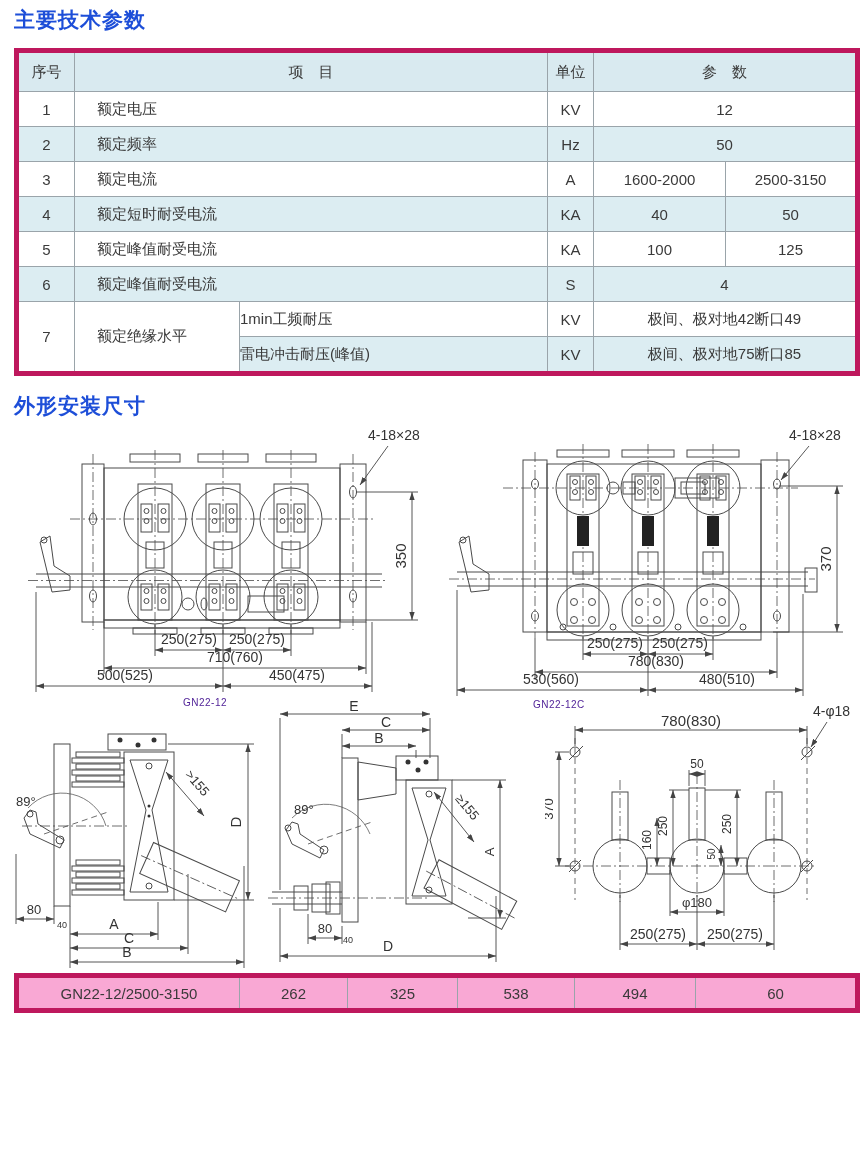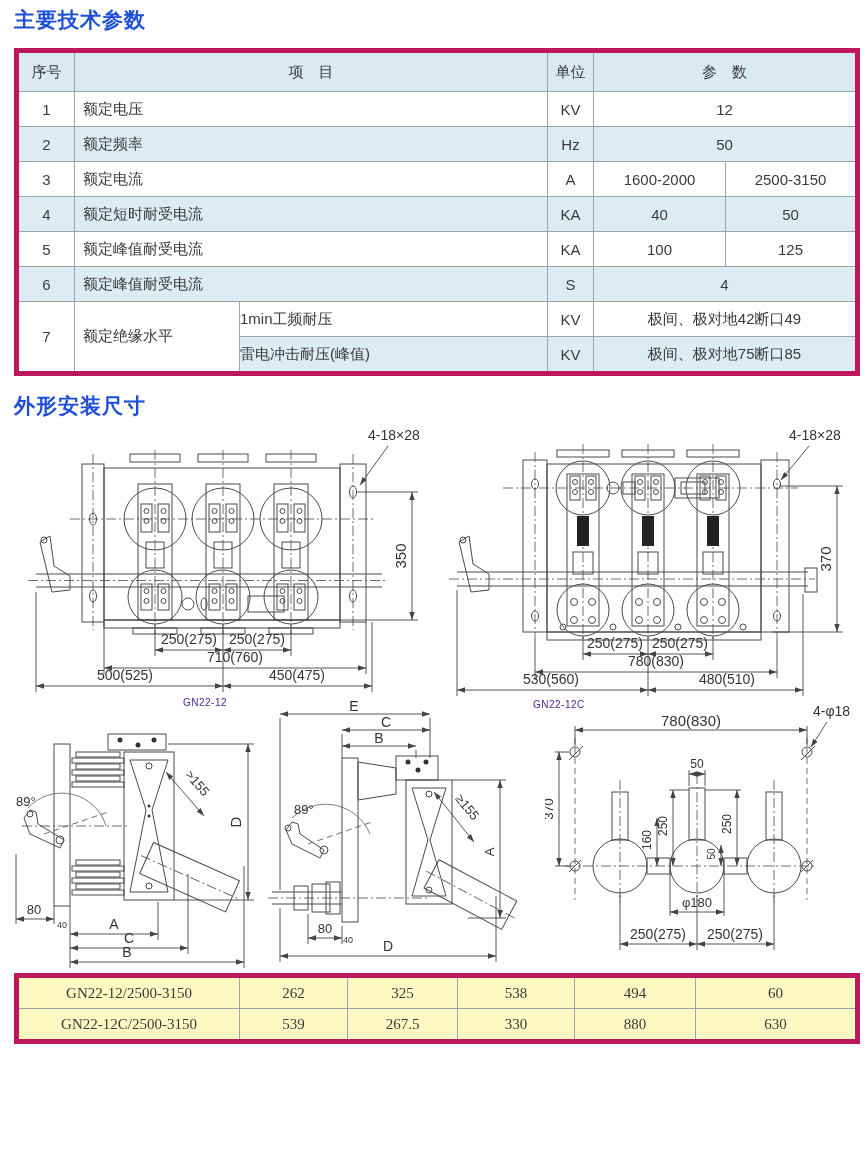--- a/index.html
+++ b/index.html
@@ -5,26 +5,26 @@
   html,body{margin:0;padding:0;background:#fff;}
   #page{position:relative;width:867px;height:1149px;background:#ffffff;
         font-family:"Liberation Sans","DejaVu Sans",sans-serif;color:#333;overflow:hidden;}
   .sec-title{position:absolute;left:14px;font-size:21px;font-weight:bold;color:#1d4ed8;letter-spacing:1px;}
   table{border-collapse:collapse;table-layout:fixed;}
   .doc-table{position:absolute;left:14px;width:841px;border:5px solid #be185d;}
   .doc-table td,.doc-table th{border:1px solid #9aa4aa;font-weight:normal;font-size:15px;color:#3a3a3a;
         text-align:center;padding:0;overflow:hidden;}
   #params-table th{height:38px;background:#d9eaf0;}
   #params-table td{height:34px;}
-  #params-table .item-cell{text-align:left;padding-left:8px;}
+  #params-table .item-cell{text-align:left;padding-left:22px;}
   #params-table .sub-item{text-align:left;}
   #params-table tr.alt td{background:#dcedf2;}
   #dims-table th{height:36px;background:#d9eaf0;}
   #dims-table td{height:30px;}
-  #dims-table tr.alt td{background:#fef9c3;font-family:Liberation Serif, serif;}
+  #dims-table tr.alt td{background:#f9a8d4;}
   .caption{position:absolute;font-size:10px;color:#4c1d95;letter-spacing:0.5px;}
   svg{position:absolute;}
   svg text{font-family:"Liberation Sans","DejaVu Sans",sans-serif;fill:#333;}
   .ln{stroke:#4a4a4a;fill:none;stroke-width:1;}
   .thin{stroke:#5a5a5a;fill:none;stroke-width:0.8;}
   .cdash{stroke:#4a4a4a;fill:none;stroke-width:0.8;stroke-dasharray:10 3 2 3;}
   .dash{stroke:#4a4a4a;fill:none;stroke-width:0.8;stroke-dasharray:6 4;}
   .dim{stroke:#444;fill:none;stroke-width:0.9;}
   .dot{fill:#333;stroke:none;}
 </style>
@@ -573,24 +573,16 @@
       </colgroup>
     <tbody>
     <tr class="alt">
       <td>GN22-12/2500-3150</td>
       <td>262</td>
       <td>325</td>
       <td>538</td>
       <td>494</td>
       <td>60</td>
     </tr>
-    <tr class="alt">
-      <td>GN22-12C/2500-3150</td>
-      <td>539</td>
-      <td>267.5</td>
-      <td>330</td>
-      <td>880</td>
-      <td>630</td>
-    </tr>
   </tbody>
     </table>
 
 </div>
 
 </body></html>

